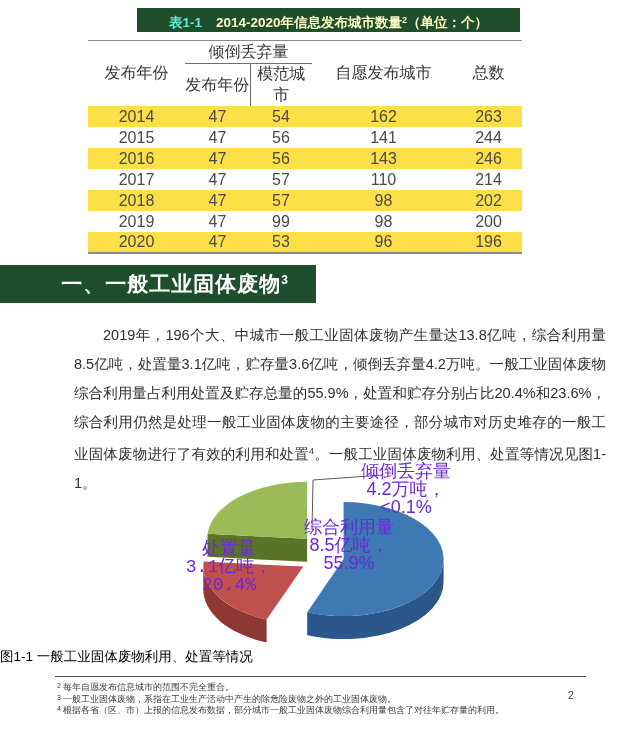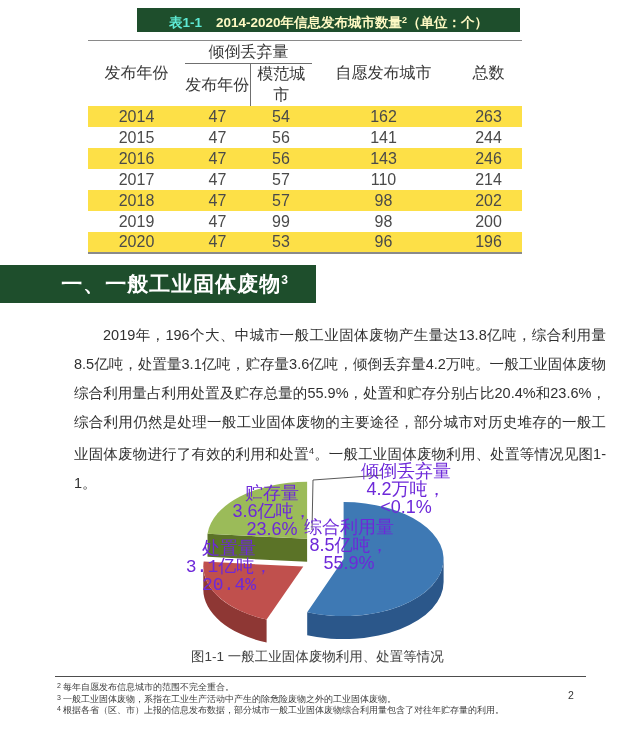--- a/index.html
+++ b/index.html
@@ -50,22 +50,22 @@
   .para sup { font-size:9px; vertical-align:5px; }
   
   .figure { position:absolute; left:0; top:460px; width:635px; height:192px; }
   .figure svg { position:absolute; left:0; top:0; }
   .pie-label {
     position:absolute; transform:translateX(-50%);
     font-size:18px; line-height:18px; text-align:center;
     color:#6d28d9; white-space:nowrap;
   }
   .caption {
-    position:absolute; left:0; top:648px; width:635px; text-align:center;
-    font-size:13.5px; color:#404040;
+    position:absolute; left:0; top:648px; width:635px; 
+    font-size:13.5px; color:#000000;
   }
   
   .foot-rule { position:absolute; left:55px; top:676px; width:531px; border-top:1px solid #4d4d4d; }
   .footnotes { position:absolute; left:57px; top:681px; width:500px; font-size:9px; color:#3d3d3d; line-height:10.5px; }
   .footnotes sup { font-size:7px; vertical-align:2px; margin-right:2px; }
   .page-num { position:absolute; left:556px; top:689px; width:30px; text-align:center; font-size:10.5px; color:#333; }
 </style>
 </head>
 <body>
 
@@ -179,25 +179,20 @@
     <div class="pie-label" style="left:406px; top:2px;">
       <div>倾倒丢弃量</div>
       <div>4.2万吨，</div>
       <div>&lt;0.1%</div>
     </div>
     <div class="pie-label" style="left:229px; top:80px;font-family:Liberation Mono, monospace;">
       <div>处置量</div>
       <div>3.1亿吨，</div>
       <div>20.4%</div>
     </div>
-    <div class="pie-label" style="left:272px; top:24px;">
-      <div>贮存量</div>
-      <div>3.6亿吨，</div>
-      <div>23.6%</div>
-    </div>
   </div>
 
   <div class="caption">图1-1  一般工业固体废物利用、处置等情况</div>
 
   <div class="foot-rule"></div>
   <div class="footnotes">
     <div class="fn"><sup>2</sup><span>每年自愿发布信息城市的范围不完全重合。</span></div>
     <div class="fn"><sup>3</sup><span>一般工业固体废物，系指在工业生产活动中产生的除危险废物之外的工业固体废物。</span></div>
     <div class="fn"><sup>4</sup><span>根据各省（区、市）上报的信息发布数据，部分城市一般工业固体废物综合利用量包含了对往年贮存量的利用。</span></div>
   </div>

